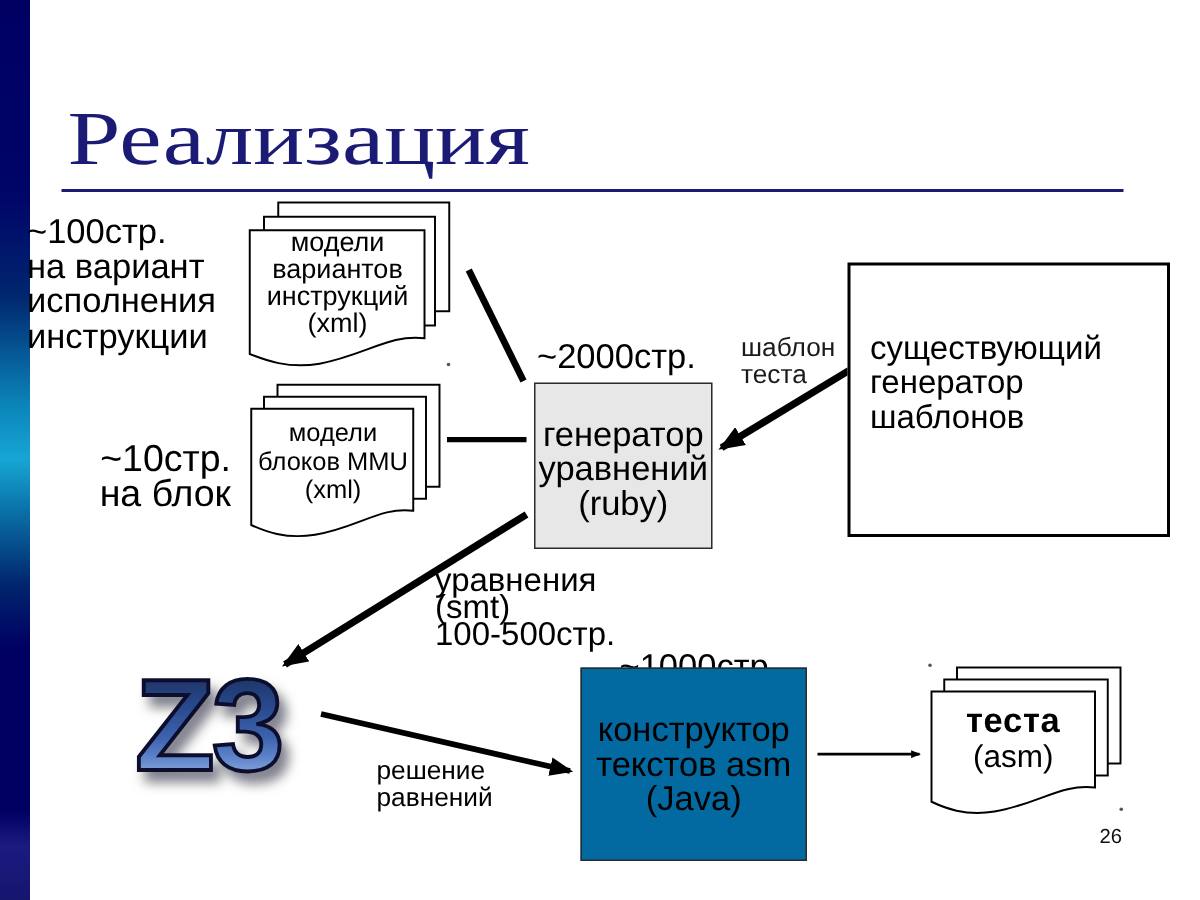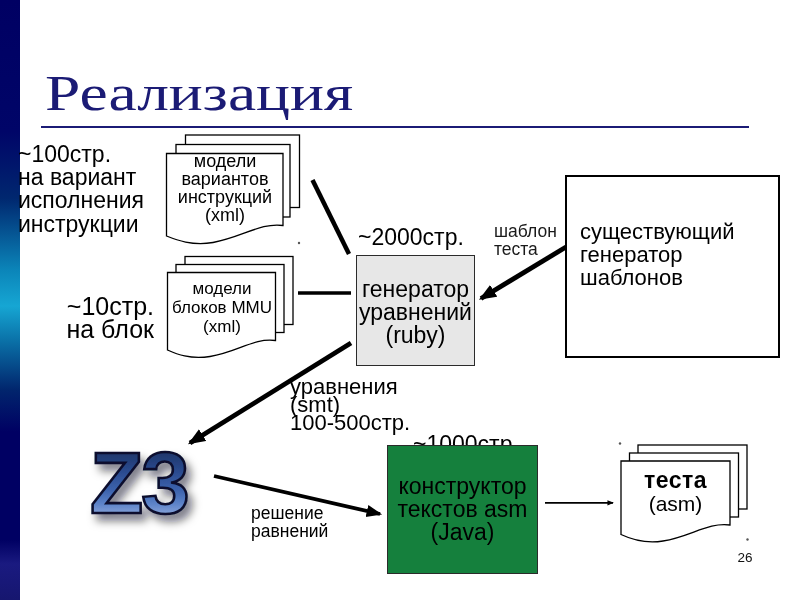--- a/index.html
+++ b/index.html
@@ -19,31 +19,31 @@
   #lbl100{left:18px;top:143px;width:134px;text-align:left;font-size:23px;line-height:23.2px;}
   #lbl10{left:21px;top:295px;width:133px;text-align:right;font-size:25px;line-height:23.2px;}
   #lbl2000{left:358px;top:224px;font-size:23px;text-align:right;}
   #lbl1000{left:413px;top:410px;font-size:23px;margin-top:21px;}
   #lblshab{left:494px;top:223px;font-size:17.5px;line-height:17.5px;color:#1a1a1a;}
   #lblur{left:270px;top:378px;font-size:22px;line-height:18px;margin-left:20px;}
   #lblresh{left:251px;top:505px;font-size:17.5px;line-height:17.5px;}
   #boxruby{left:356px;top:255px;width:119px;height:111px;background:#e7e7e7;
     border:1px solid #2b2b2b;display:flex;align-items:center;justify-content:center;
     text-align:center;font-size:23px;line-height:23px;padding-top:3px;box-sizing:border-box;}
-  #boxjava{left:387px;top:445px;width:151px;height:129px;background:#15803d;
+  #boxjava{left:387px;top:445px;width:151px;height:129px;background:#0369a1;
     border:1px solid #2b2b2b;display:flex;align-items:center;justify-content:center;
     text-align:center;font-size:23px;line-height:23px;box-sizing:border-box;}
   #boxwhite{left:565px;top:175px;width:179px;height:179px;background:#fff;
     border:2px solid #000;font-size:22px;line-height:23px;padding-left:32px;}
   #boxwhite .inner{position:absolute;left:13px;top:43px;}
   .doctext{text-align:center;}
   #doc1t{left:167px;top:152px;width:116px;font-size:18px;line-height:18px;}
   #doc2t{left:168px;top:273px;width:108px;font-size:17px;line-height:19px;padding-top:6px;}
   #doc3t{left:621px;top:461px;width:109px;font-size:21px;line-height:23px;padding-top:8px;}
-  #pgnum{left:733px;top:550px;width:24px;font-size:13.5px;color:#111;text-align:center;}
+  #pgnum{left:733px;top:550px;width:24px;font-size:13.5px;color:#111;text-align:left;}
 </style>
 </head>
 <body>
 <div id="bar" class="abs"></div>
 <div id="title" class="abs">Реализация</div>
 <div id="rule" class="abs"></div>
 
 <div id="lbl100" class="abs lbl">~100стр.<br>на вариант<br>исполнения<br>инструкции</div>
 <div id="lbl10" class="abs lbl">~10стр.<br>на блок</div>
 <div id="lbl2000" class="abs lbl">~2000стр.</div>

